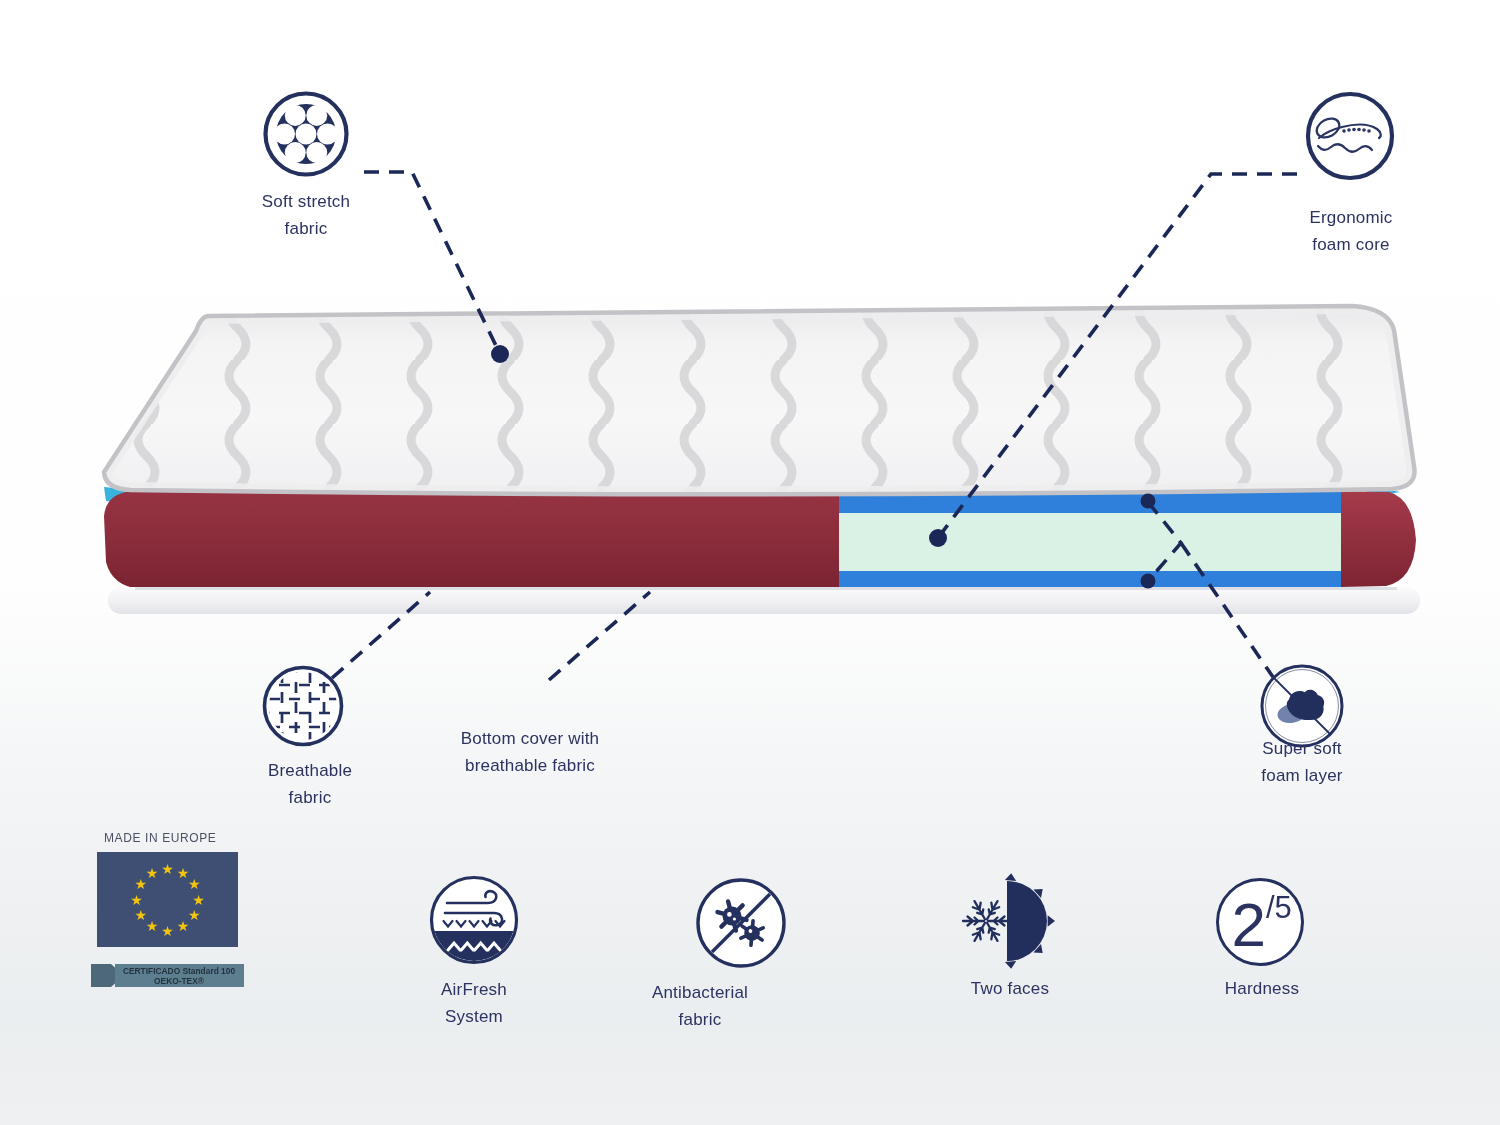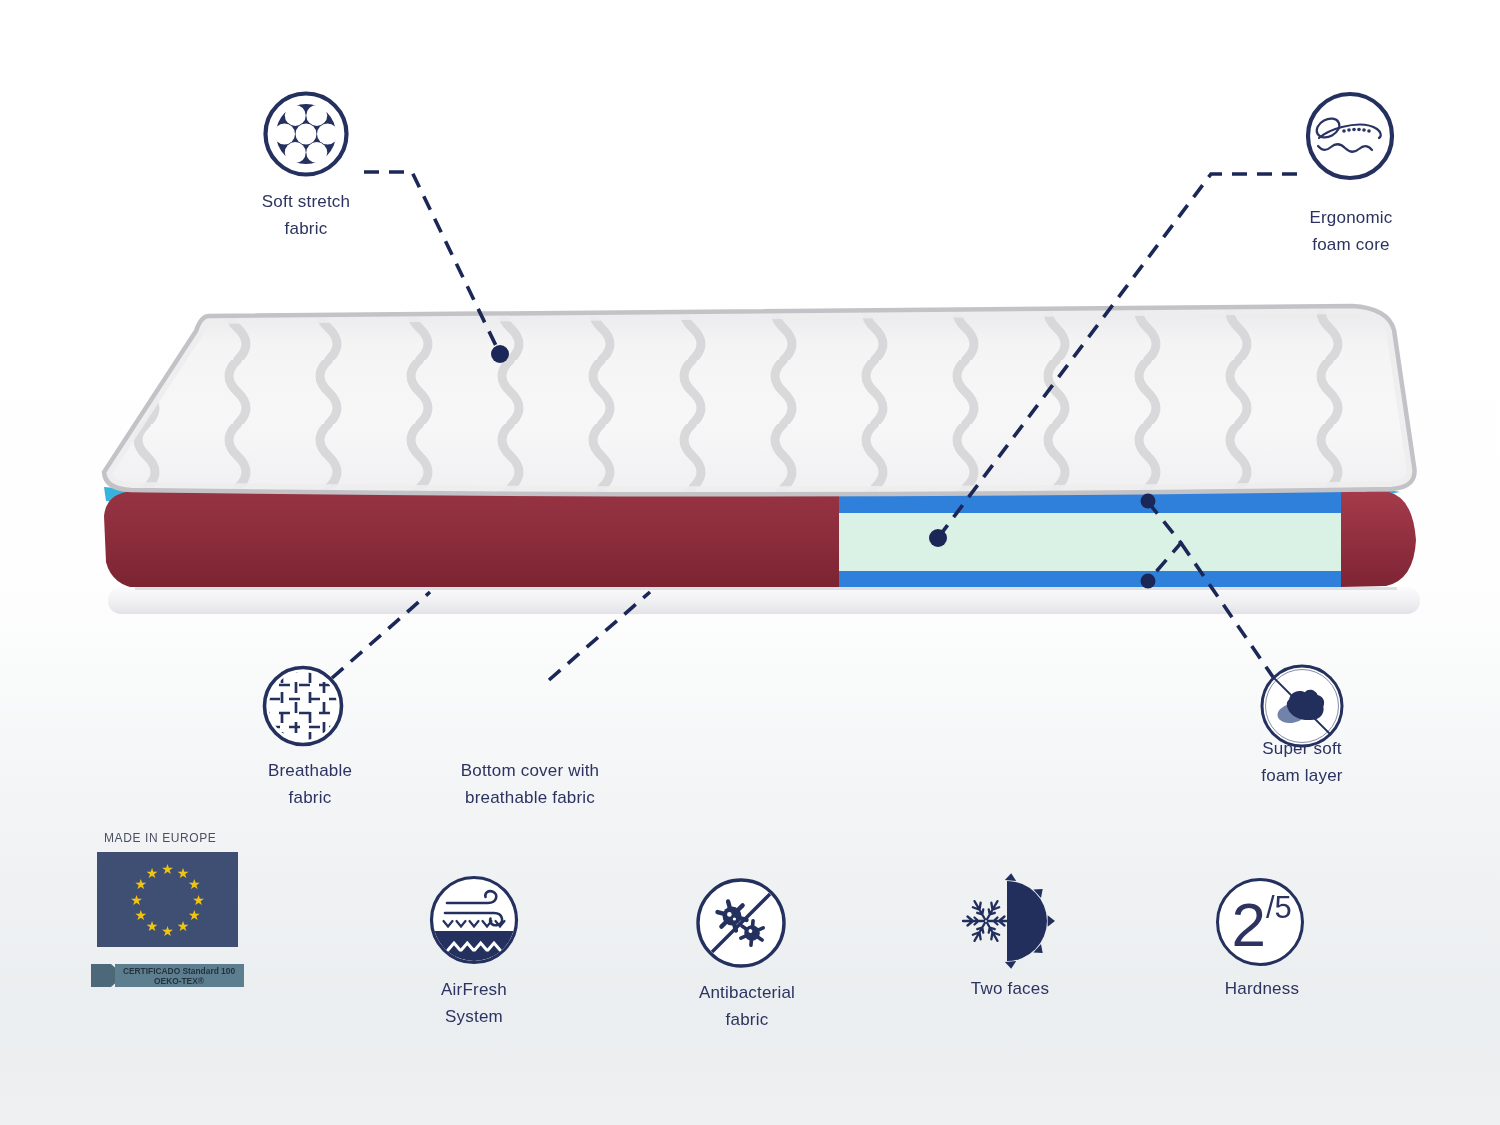--- a/index.html
+++ b/index.html
@@ -276,34 +276,34 @@
     <div>fabric</div>
   </div>
   <div class="label" style="left:1351px;top:204px;">
     <div>Ergonomic</div>
     <div>foam core</div>
   </div>
   <div class="label" style="left:310px;top:757px;">
     <div>Breathable</div>
     <div>fabric</div>
   </div>
-  <div class="label" style="left:530px;top:757px;">
+  <div class="label" style="left:530px;top:725px;">
     <div>Bottom cover with</div>
     <div>breathable fabric</div>
   </div>
   <div class="label" style="left:1302px;top:735px;">
     <div>Super soft</div>
     <div>foam layer</div>
   </div>
 
   <div class="label" style="left:474px;top:976px;">
     <div>AirFresh</div>
     <div>System</div>
   </div>
-  <div class="label" style="left:747px;top:979px;">
+  <div class="label" style="left:700px;top:979px;">
     <div>Antibacterial</div>
     <div>fabric</div>
   </div>
   <div class="label" style="left:1010px;top:975px;">Two faces</div>
   <div class="label" style="left:1262px;top:975px;">Hardness</div>
 
   <div class="eu-title">MADE IN EUROPE</div>
   <div class="eu-flag">
     <svg width="141" height="95" viewBox="0 0 141 95">
       <rect width="141" height="95" fill="#3e4f73"></rect>

